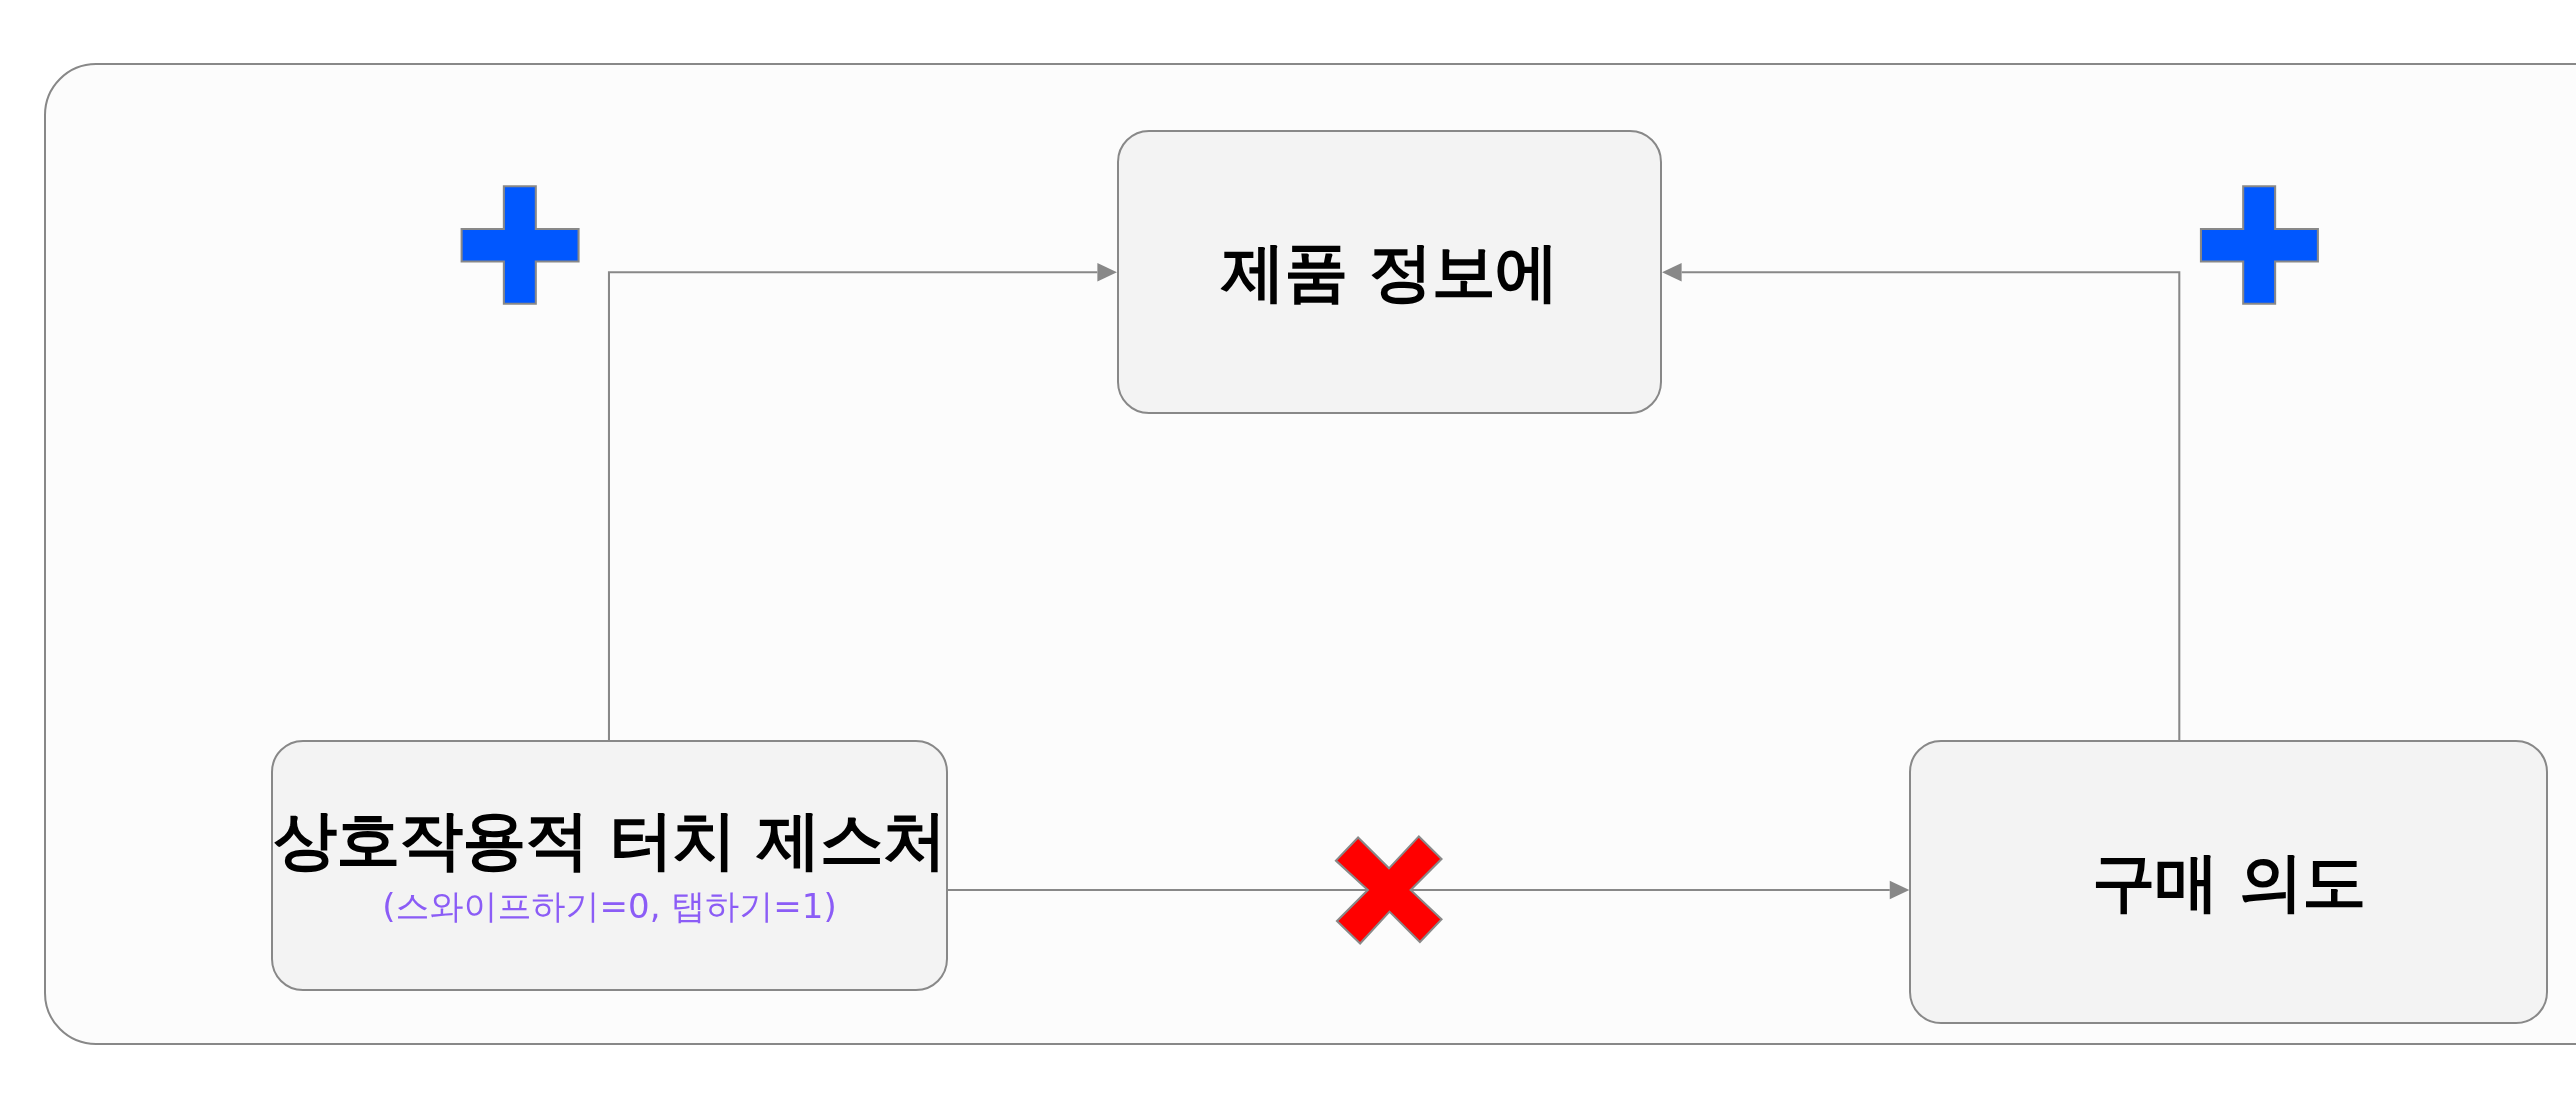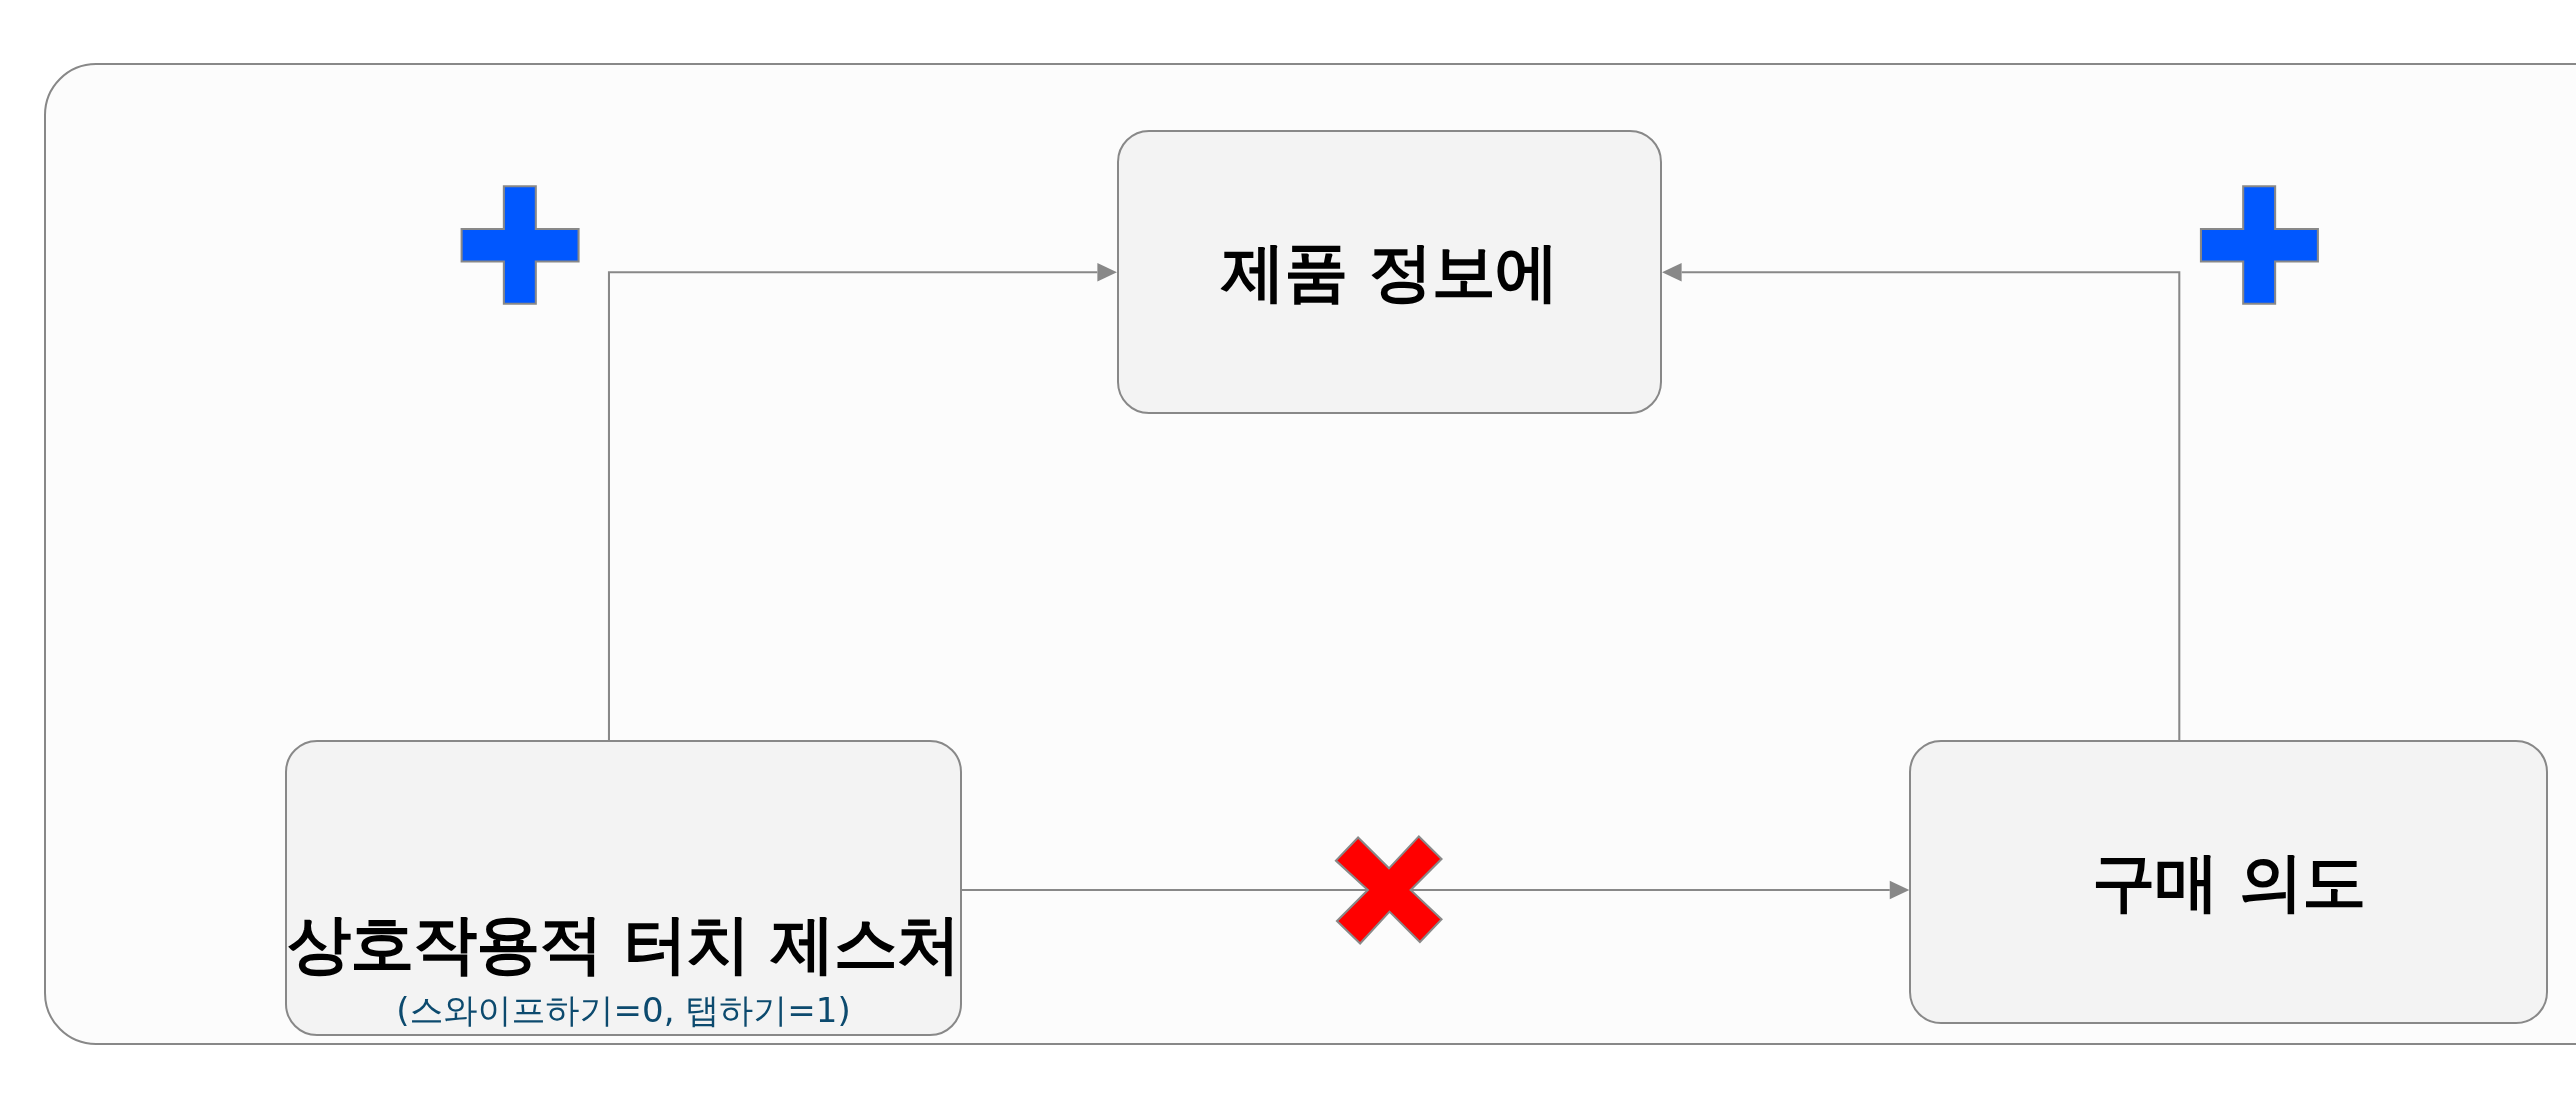--- a/index.html
+++ b/index.html
@@ -4,23 +4,23 @@
   <style>
     html, body { margin: 0; padding: 0; background: #ffffff; }
     body { width: 2779px; height: 1120px; position: relative; overflow: hidden;
            font-family: "DejaVu Sans", "Liberation Sans", sans-serif; }
     .frame { position: absolute; left: 44px; top: 63px; width: 2687px; height: 982px;
              background: #fcfcfc; border: 2.1px solid #888888; border-radius: 52px; box-sizing: border-box; }
     .node { position: absolute; background: #f3f3f3; border: 2.1px solid #888888; border-radius: 32px;
             box-sizing: border-box; display: flex; flex-direction: column; align-items: center;
             justify-content: center; text-align: center; color: #000; }
     .node .title { font-weight: bold; font-size: 64px; line-height: 77px; letter-spacing: -1px; }
-    .node .sub { font-size: 34px; color: #0c4a6e; margin-top: 5px; }
+    .node .sub { font-size: 34px; color: #8b5cf6; margin-top: 5px; }
     #node-top { left: 1117px; top: 130px; width: 545px; height: 284px; }
-    #node-left { left: 285px; top: 740px; width: 677px; height: 296px; justify-content: flex-end; }
+    #node-left { left: 271px; top: 740px; width: 677px; height: 251px; }
     #node-right { left: 1909px; top: 740px; width: 639px; height: 284px; }
     svg.overlay { position: absolute; left: 0; top: 0; width: 2779px; height: 1120px; pointer-events: none; }
   </style>
 </head>
 <body>
 
 <div class="frame"></div>
 
 <svg class="overlay" viewBox="0 0 5394 2173">
   <defs>

